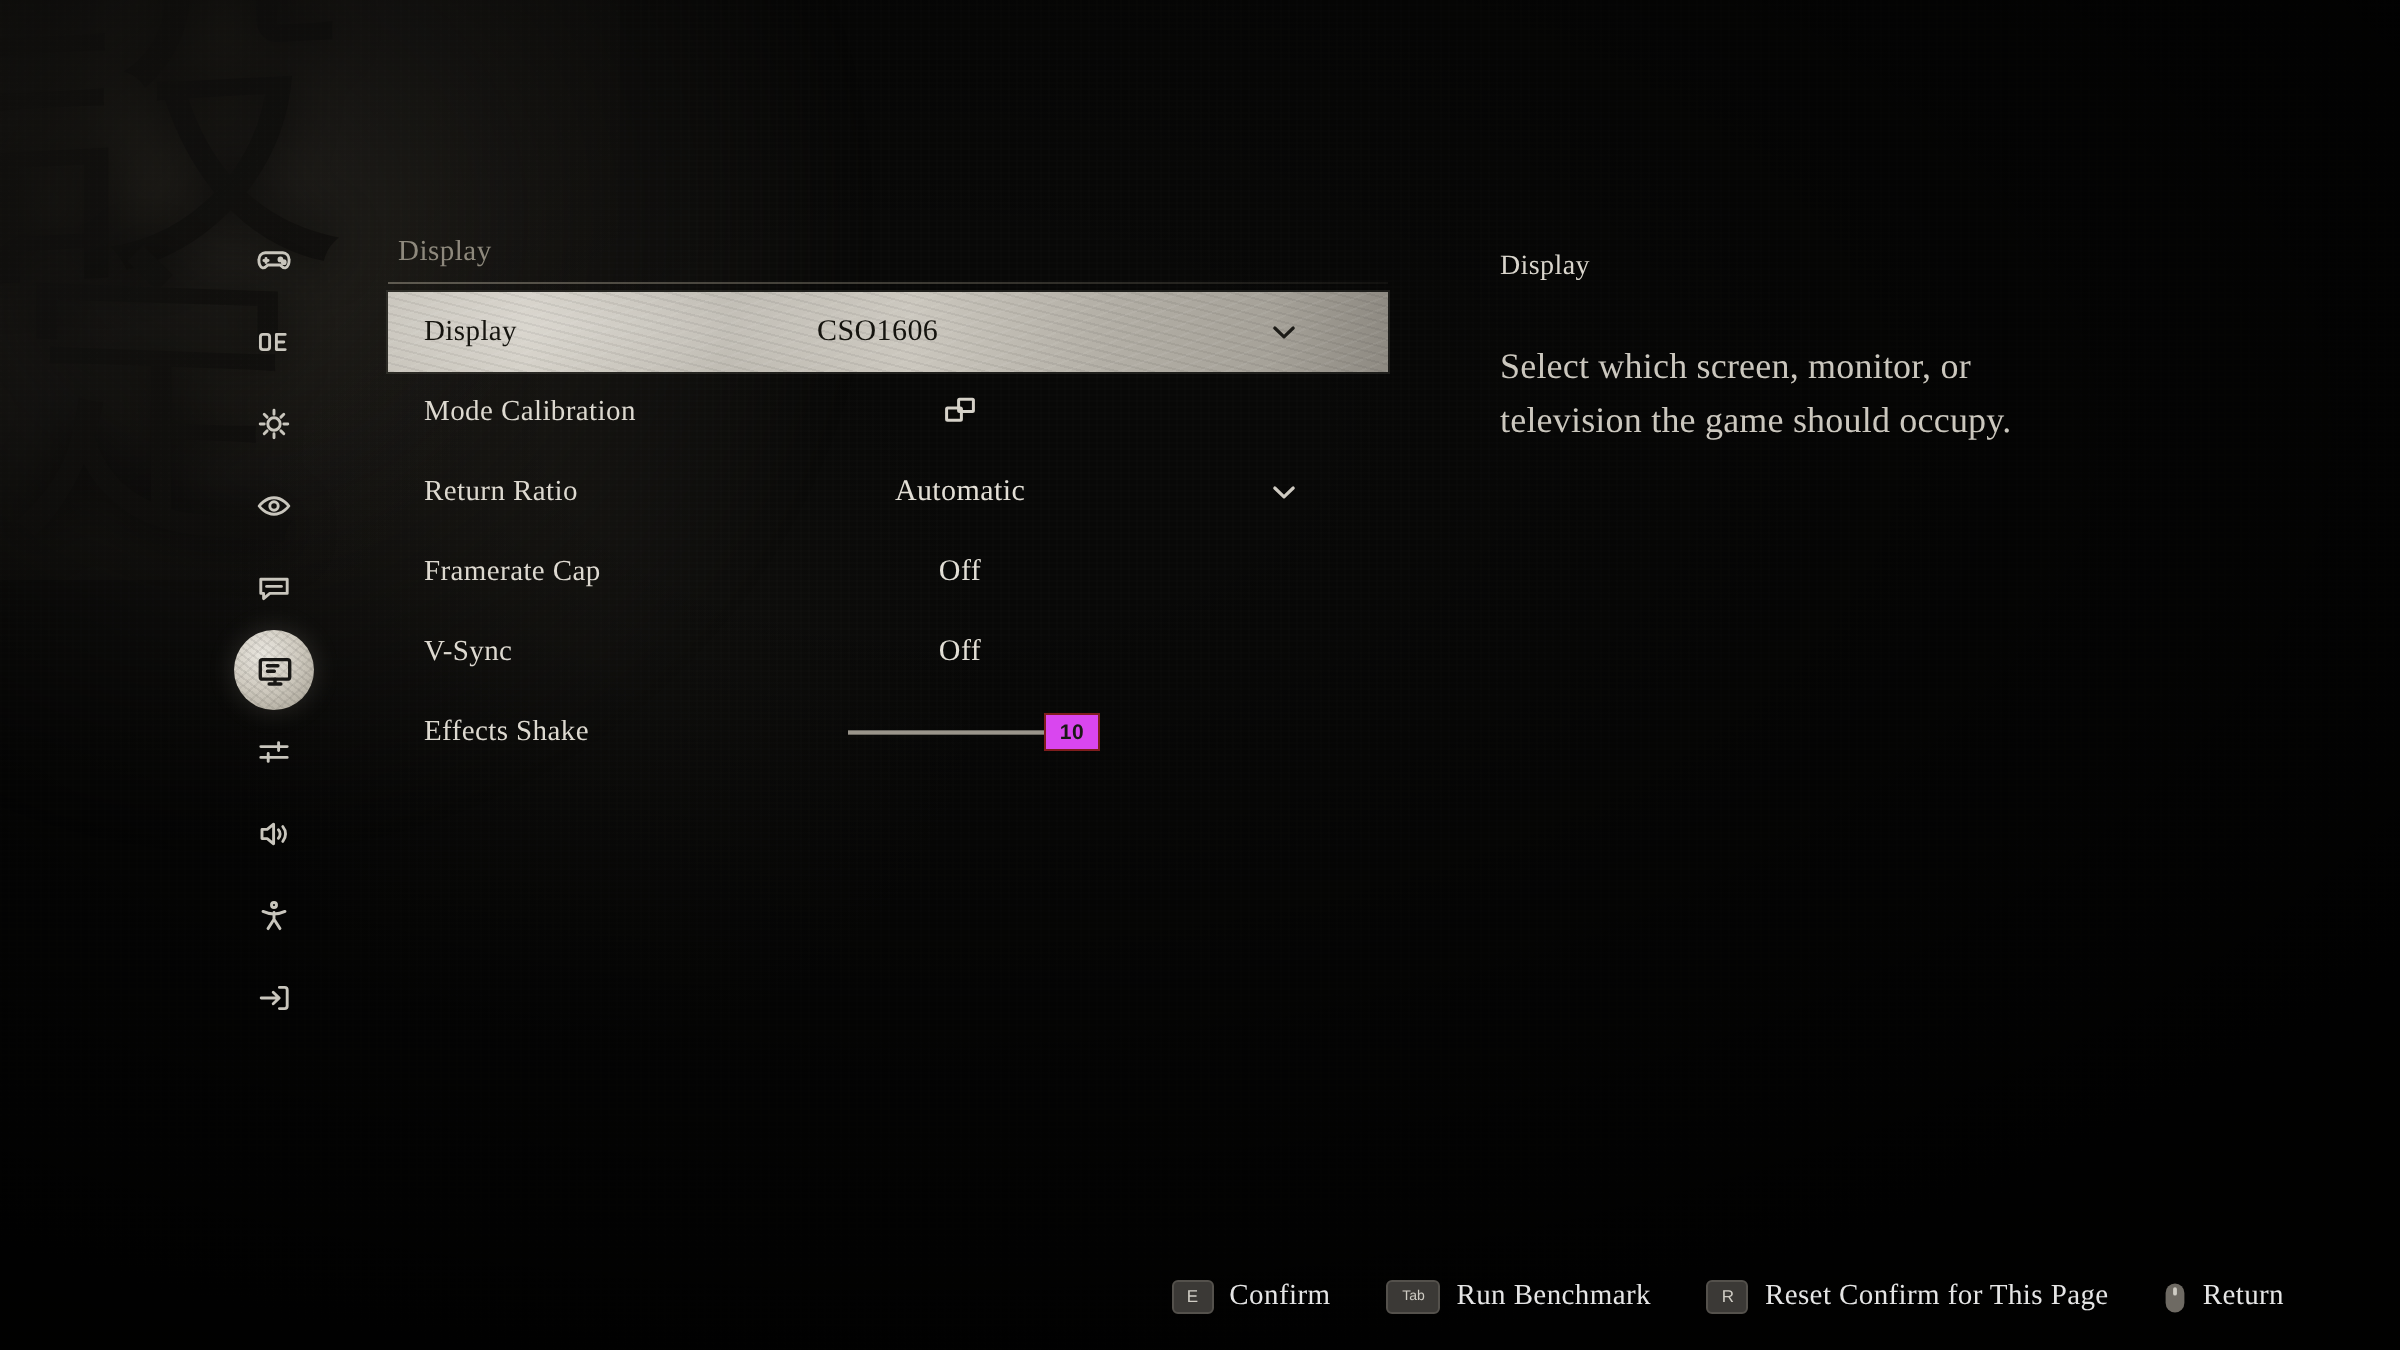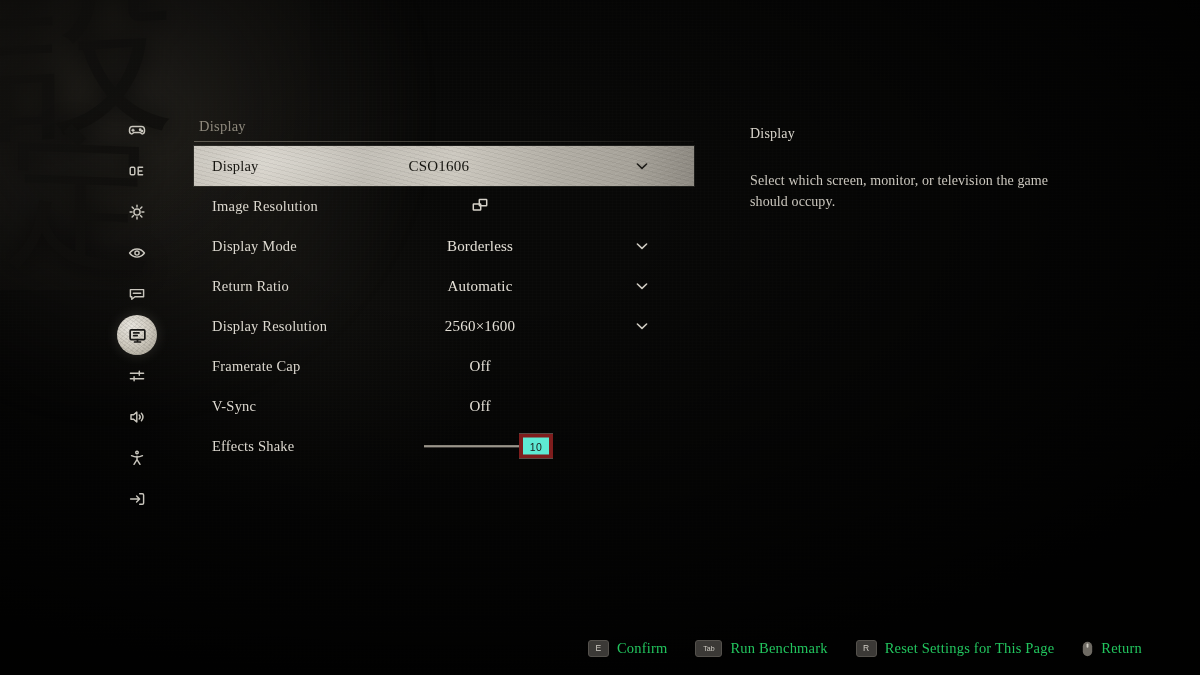--- a/index.html
+++ b/index.html
@@ -150,41 +150,41 @@
     position:absolute;left:0;right:0;top:50%;transform:translateY(-50%);
     height:1.5px;background:#6f6b63;
   }
   .slider .fill{
     position:absolute;left:0;top:50%;transform:translateY(-50%);
     height:1.5px;background:#9a958b;
   }
   .slider .knob{
     position:absolute;top:50%;transform:translate(-50%,-50%);
     min-width:26px;height:17px;
-    background:#5eead4;border:4px solid #7f1d1d;
+    background:#d946ef;border:1px solid #7f1d1d;
     display:flex;align-items:center;justify-content:center;
     font-family:"Liberation Sans", sans-serif;
-    font-size:10.5px;color:#1a1916;font-weight:400;letter-spacing:.3px;
+    font-size:10.5px;color:#1a1916;font-weight:700;letter-spacing:.3px;
   }
 
   
   #desc{
     position:absolute;left:750px;top:126px;width:300px;z-index:5;
   }
   #desc .d-title{font-size:14px;color:#d9d5cc;letter-spacing:.2px;margin-bottom:28px;}
-  #desc .d-body{font-size:14px;color:#cbc7be;line-height:1.52;letter-spacing:.1px;}
+  #desc .d-body{font-size:18px;color:#cbc7be;line-height:1.52;letter-spacing:.1px;}
 
   
   #footer{
     position:absolute;left:0;right:0;bottom:18px;
     display:flex;justify-content:flex-end;align-items:center;
     gap:28px;padding-right:58px;z-index:6;
   }
   .prompt{display:flex;align-items:center;gap:8px;cursor:pointer;}
-  .prompt .ptext{font-size:14.5px;color:#22c55e;letter-spacing:.2px;}
+  .prompt .ptext{font-size:14.5px;color:#e5e5e5;letter-spacing:.2px;}
   .keycap{
     min-width:15px;height:15px;padding:0 2px;border-radius:3px;
     background:#3b3936;border:1px solid #54514c;
     display:flex;align-items:center;justify-content:center;
     font-family:"Liberation Sans", sans-serif;
     font-size:8.5px;color:#cfccc4;line-height:1;
   }
   .keycap.wide{min-width:21px;font-size:7px;}
   .mouse-ico svg{display:block;}
 </style>
@@ -328,58 +328,40 @@
     <span class="label">Display</span>
     <span class="value">CSO1606</span>
     <span class="chev">
       <svg width="16" height="16" viewBox="0 0 16 16">
           <path d="M3.4 6L8 10.4 12.6 6"></path>
         </svg>
     </span>
   </div>
 
   <div class="row">
-    <span class="label">Image Resolution</span>
+    <span class="label">Mode Calibration</span>
     <span class="calib-icon">
       <svg width="20" height="18" viewBox="0 0 20 18">
         <rect x="9.3" y="2.6" width="7.4" height="6.1" rx=".5"></rect>
         <rect x="3.3" y="7.0" width="7.4" height="6.1" rx=".5"></rect>
       </svg>
     </span>
   </div>
 
-  <div class="row">
-    <span class="label">Display Mode</span>
-    <span class="value">Borderless</span>
-    <span class="chev">
-      <svg width="16" height="16" viewBox="0 0 16 16">
-          <path d="M3.4 6L8 10.4 12.6 6"></path>
-        </svg>
-    </span>
-  </div>
 
   <div class="row">
     <span class="label">Return Ratio</span>
     <span class="value">Automatic</span>
     <span class="chev">
       <svg width="16" height="16" viewBox="0 0 16 16">
           <path d="M3.4 6L8 10.4 12.6 6"></path>
         </svg>
     </span>
   </div>
 
-  <div class="row">
-    <span class="label">Display Resolution</span>
-    <span class="value">2560×1600</span>
-    <span class="chev">
-      <svg width="16" height="16" viewBox="0 0 16 16">
-          <path d="M3.4 6L8 10.4 12.6 6"></path>
-        </svg>
-    </span>
-  </div>
 
   <div class="row">
     <span class="label">Framerate Cap</span>
     <span class="value">Off</span>
   </div>
 
   <div class="row">
     <span class="label">V-Sync</span>
     <span class="value">Off</span>
   </div>
@@ -411,21 +393,21 @@
     <span class="ptext">Confirm</span>
   </div>
 
   <div class="prompt">
     <span class="keycap wide">Tab</span>
     <span class="ptext">Run Benchmark</span>
   </div>
 
   <div class="prompt">
     <span class="keycap">R</span>
-    <span class="ptext">Reset Settings for This Page</span>
+    <span class="ptext">Reset Confirm for This Page</span>
   </div>
 
   <div class="prompt">
     <span class="mouse-ico">
       <svg width="11" height="16" viewBox="0 0 11 16">
         <rect x="0.8" y="0.8" width="9.4" height="14.4" rx="4.7" fill="#6e6a63"></rect>
         <rect x="4.55" y="2.6" width="1.9" height="4.2" rx=".95" fill="#cfccc4"></rect>
       </svg>
     </span>
     <span class="ptext">Return</span>

